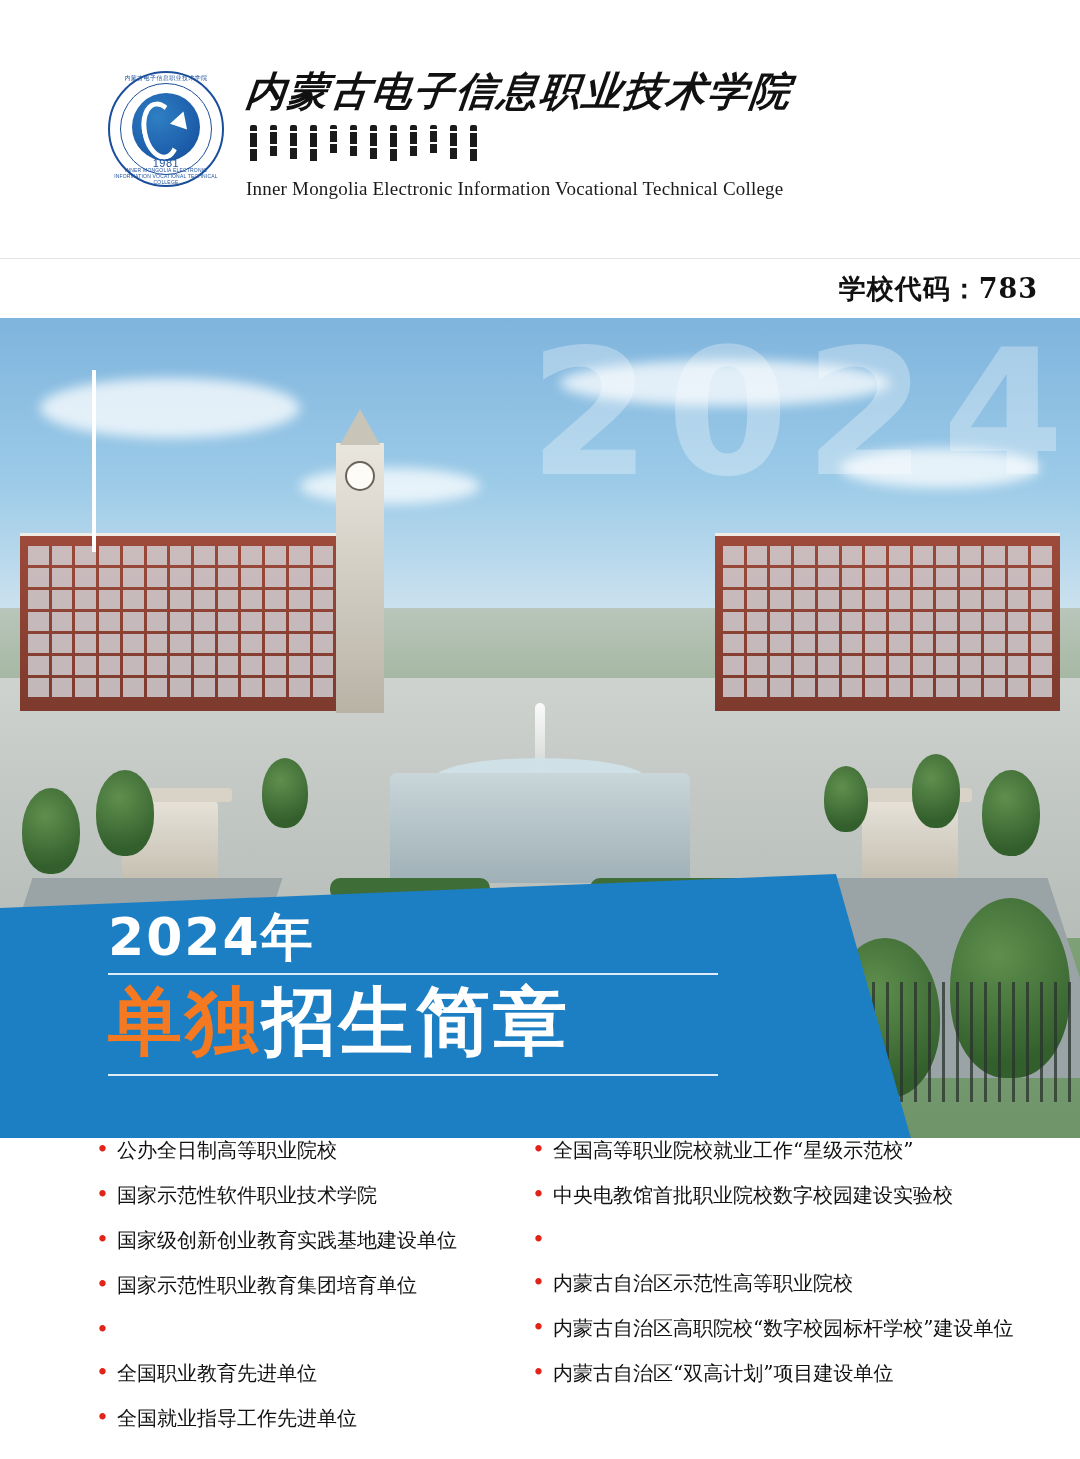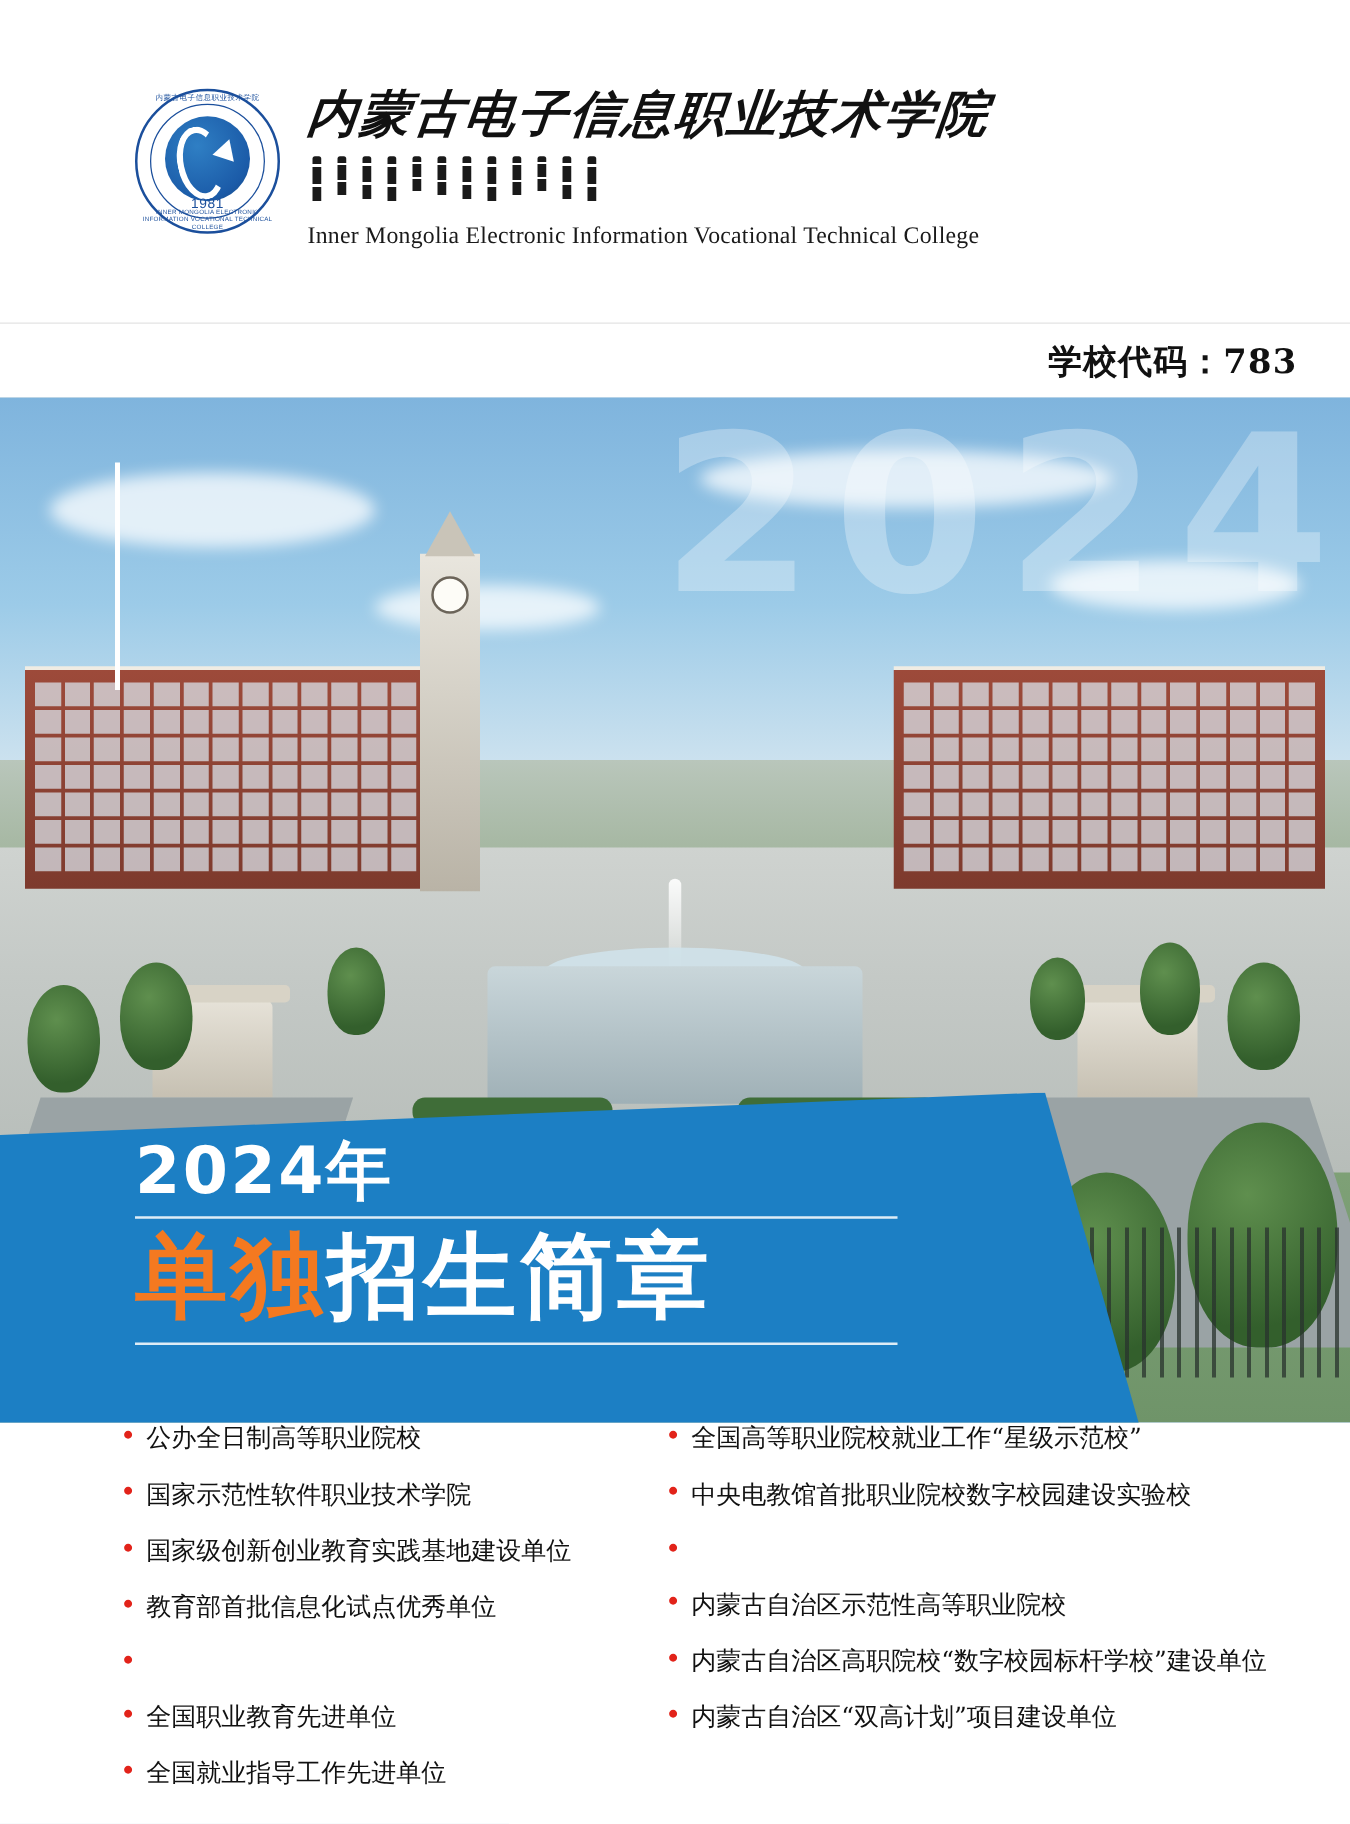--- a/index.html
+++ b/index.html
@@ -726,21 +726,21 @@
     <div class="bullet">
         <span class="dot">•</span>
         <span>国家示范性软件职业技术学院</span>
       </div>
     <div class="bullet">
         <span class="dot">•</span>
         <span>国家级创新创业教育实践基地建设单位</span>
       </div>
     <div class="bullet">
         <span class="dot">•</span>
-        <span>教育部首批信息化试点优秀单位</span>
+        <span>国家示范性职业教育集团培育单位</span>
       </div>
     <div class="bullet">
         <span class="dot">•</span>
       </div>
     <div class="bullet">
         <span class="dot">•</span>
         <span>全国职业教育先进单位</span>
       </div>
     <div class="bullet">
         <span class="dot">•</span>

